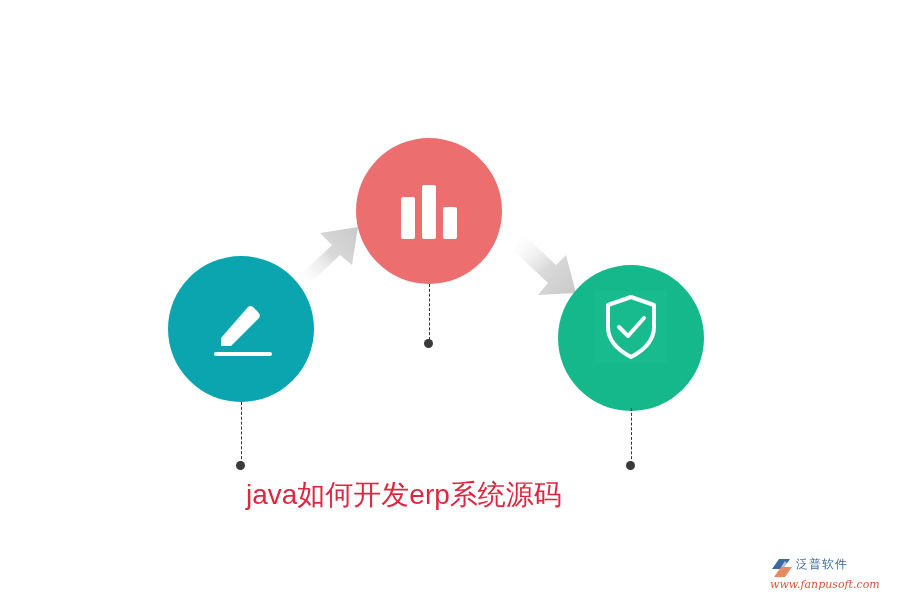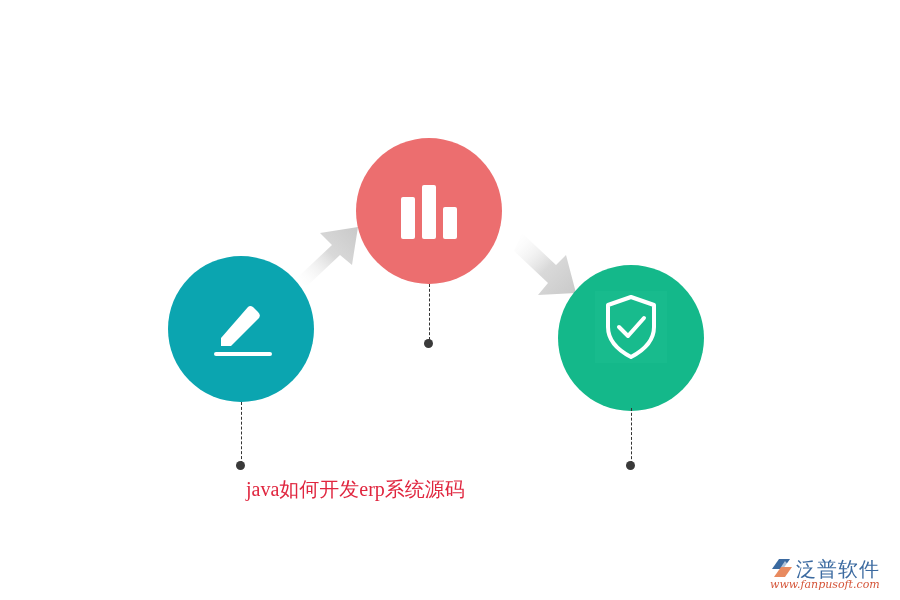--- a/index.html
+++ b/index.html
@@ -1,23 +1,23 @@
 <!DOCTYPE html>
 <html><head>
 <meta charset="utf-8">
 <style>
   html, body { margin:0; padding:0; }
   body { width:900px; height:600px; background:#ffffff; position:relative; overflow:hidden; font-family:"Liberation Sans", sans-serif; }
   .circle { position:absolute; border-radius:50%; width:146px; height:146px; display:flex; align-items:center; justify-content:center; }
   .dash { position:absolute; width:0; border-left:1px dashed #333; }
   .dot { position:absolute; width:9px; height:9px; border-radius:50%; background:#3a3a3a; }
   .arrow { position:absolute; }
-  .title { position:absolute; left:246px; top:476px; font-family:Liberation Serif, serif; font-size:20px; color:#e0263f; letter-spacing:0px; white-space:nowrap; }
+  .title { position:absolute; left:246px; top:476px; font-family:Liberation Sans, sans-serif; font-size:28px; color:#e0263f; letter-spacing:0px; white-space:nowrap; }
   .logo { position:absolute; left:770px; top:556px; width:125px; height:40px; }
-  .logo-cn { position:absolute; left:26px; top:0; font-family:"DejaVu Sans", sans-serif; font-size:20px; color:#3b6aa0; white-space:nowrap; letter-spacing:1px; }
+  .logo-cn { position:absolute; left:26px; top:0; font-family:"DejaVu Sans", sans-serif; font-size:12px; color:#3b6aa0; white-space:nowrap; letter-spacing:1px; }
   .logo-url { position:absolute; left:0; top:22px; font-family:"DejaVu Serif", serif; font-size:11px; color:#d5563a; white-space:nowrap;font-style:italic; }
   .logo-mark { position:absolute; left:0; top:1px; }
 </style>
 </head>
 <body>
 
 <svg class="arrow" style="left:290px;top:215px;" width="80" height="70" viewBox="0 0 80 70">
   <defs>
     <linearGradient id="g1" x1="0" y1="1" x2="1" y2="0">
       <stop offset="0" stop-color="#ffffff" stop-opacity="0"></stop>

